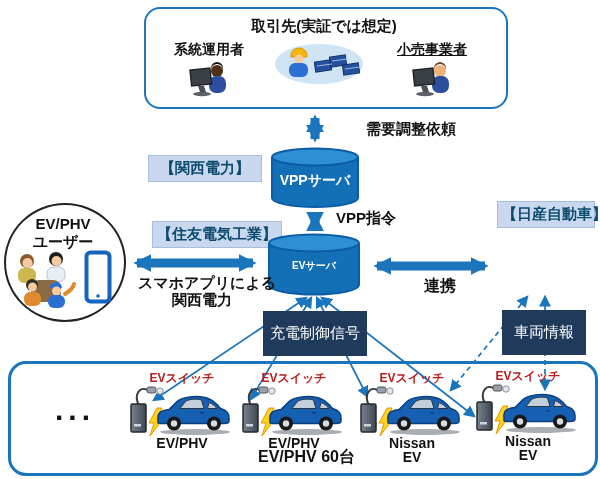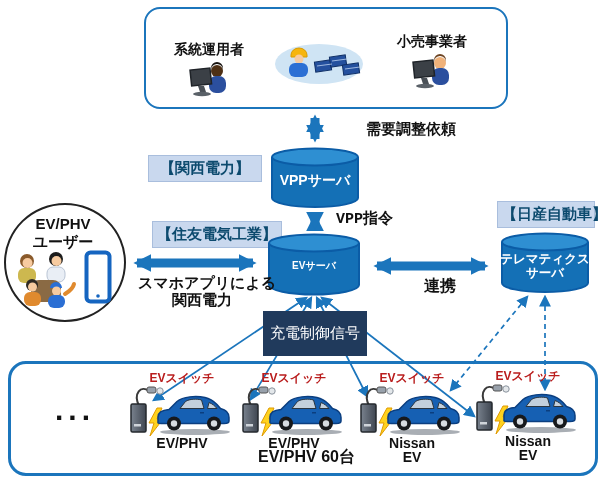--- a/index.html
+++ b/index.html
@@ -68,20 +68,21 @@
 
     <line x1="306" y1="298" x2="154" y2="400" stroke="#1b75bc" stroke-width="1.7" marker-start="url(#mN)" marker-end="url(#mN)"></line>
     <line x1="311" y1="298" x2="251" y2="399" stroke="#1b75bc" stroke-width="1.7" marker-start="url(#mN)" marker-end="url(#mN)"></line>
     <line x1="317" y1="298" x2="367" y2="396" stroke="#1b75bc" stroke-width="1.7" marker-start="url(#mN)" marker-end="url(#mN)"></line>
     <line x1="322" y1="298" x2="474" y2="416" stroke="#1b75bc" stroke-width="1.7" marker-start="url(#mN)" marker-end="url(#mN)"></line>
 
     <line x1="527" y1="297" x2="451" y2="390" stroke="#1b75bc" stroke-width="1.7" stroke-dasharray="5 4" marker-start="url(#mN)" marker-end="url(#mN)"></line>
     <line x1="545" y1="297" x2="545" y2="389" stroke="#1b75bc" stroke-width="1.7" stroke-dasharray="5 4" marker-start="url(#mN)" marker-end="url(#mN)"></line>
   </svg>
 
+  <div class="abs tb-title" style="left:144px;width:360px;top:17px;">取引先(実証では想定)</div>
 
   <div class="abs entity" style="left:159px;top:41px;width:100px;">
     <div class="ent-label">系統運用者</div>
     <svg width="44" height="42" viewBox="0 0 44 42">
       <circle cx="30" cy="12" r="6" fill="#4e3015"></circle>
       <path d="M24,11 a6,6 0 0 1 12,0 l0,-2 a6,6 0 0 0 -12,0 Z" fill="#171310"></path>
       <rect x="22" y="17" width="17" height="17" rx="7" fill="#2b4f9e"></rect>
       <g transform="rotate(-6 14 20)">
         <rect x="4" y="10" width="20" height="16" fill="#3b4046" stroke="#1f2328" stroke-width="1.5"></rect>
       </g>
@@ -102,21 +103,21 @@
         <rect x="70" y="23" width="16" height="10" fill="#24509e" transform="rotate(-8 78 28)"></rect>
       </g>
       <g stroke="#bcd2f0" stroke-width="0.8">
         <line x1="44" y1="25" x2="59" y2="23"></line>
           <line x1="59" y1="20" x2="74" y2="18"></line>
           <line x1="72" y1="28" x2="87" y2="26"></line>
       </g>
     </svg>
   </div>
 
-  <div class="abs entity" style="left:382px;top:33px;width:100px;">
+  <div class="abs entity" style="left:382px;top:41px;width:100px;text-decoration:underline;">
     <div class="ent-label">小売事業者</div>
     <svg width="44" height="42" viewBox="0 0 44 42">
       <circle cx="30" cy="12" r="6" fill="#f0b27a"></circle>
       <path d="M24,11 a6,6 0 0 1 12,0 l0,-2 a6,6 0 0 0 -12,0 Z" fill="#6e4523"></path>
       <rect x="22" y="17" width="17" height="17" rx="7" fill="#2b4f9e"></rect>
       <g transform="rotate(-6 14 20)">
         <rect x="4" y="10" width="20" height="16" fill="#3b4046" stroke="#1f2328" stroke-width="1.5"></rect>
       </g>
       <path d="M11,27 L13,33 L19,33 L17,27 Z" fill="#4a5057"></path>
       <ellipse cx="15" cy="35" rx="9" ry="2.2" fill="#5a6168"></ellipse>
@@ -136,28 +137,20 @@
   </div>
 
   <div class="abs cyl" style="left:266px;top:232px;width:96px;height:64px;">
     <svg width="96" height="64" viewBox="0 0 96 64">
       <path d="M3,11 v42 a45,9.5 0 0 0 90,0 V11" fill="#1470b6" stroke="#0b5ca6" stroke-width="2"></path>
       <ellipse cx="48" cy="11" rx="45" ry="8.5" fill="#2e8fd2" stroke="#0b5ca6" stroke-width="2"></ellipse>
     </svg>
     <div class="cyl-label" style="top:27px;font-size:10px;">EVサーバ</div>
   </div>
 
-  <div class="abs cyl" style="left:499px;top:231px;width:92px;height:62px;">
-    <svg width="92" height="62" viewBox="0 0 92 62">
-      <path d="M3,11 v41 a43,9 0 0 0 86,0 V11" fill="#1470b6" stroke="#0b5ca6" stroke-width="2"></path>
-      <ellipse cx="46" cy="11" rx="43" ry="8.5" fill="#2e8fd2" stroke="#0b5ca6" stroke-width="2"></ellipse>
-    </svg>
-    <div class="cyl-label" style="top:20px;font-size:12.5px;">テレマティクス</div>
-    <div class="cyl-label" style="top:34px;font-size:12.5px;">サーバ</div>
-  </div>
 
   <div class="abs uc-line" style="left:4px;width:118px;top:215px;">EV/PHV</div>
   <div class="abs uc-line" style="left:4px;width:118px;top:233px;">ユーザー</div>
   <svg class="abs" style="left:14px;top:250px;" width="66" height="60" viewBox="0 0 66 60">
     <circle cx="13" cy="11" r="7" fill="#8a5a2b"></circle>
       <circle cx="13.5" cy="13" r="5" fill="#f7cba0"></circle>
     <rect x="4" y="18" width="18" height="15" rx="6" fill="#cdb84f"></rect>
     <circle cx="42" cy="9" r="7" fill="#1c1c1c"></circle>
       <circle cx="42.5" cy="11" r="5" fill="#f7cba0"></circle>
     <rect x="33" y="17" width="18" height="15" rx="6" fill="#e9eef5" stroke="#b9c4d4"></rect>
@@ -169,26 +162,27 @@
     <circle cx="42.5" cy="41" r="4.5" fill="#f7cba0"></circle>
     <rect x="34" y="45" width="17" height="13" rx="6" fill="#2b6fd4"></rect>
     <path d="M51,44 q8,-5 9,-10" stroke="#e08a2e" stroke-width="4" fill="none" stroke-linecap="round"></path>
   </svg>
   <svg class="abs" style="left:84px;top:250px;" width="28" height="54" viewBox="0 0 28 54">
     <rect x="2.5" y="2.5" width="23" height="49" rx="4" fill="#ffffff" stroke="#1565c0" stroke-width="4"></rect>
     <circle cx="14" cy="46" r="1.8" fill="#1565c0"></circle>
   </svg>
 
   <div class="abs flowtext" style="left:330px;top:120px;margin-left:36px;">需要調整依頼</div>
-  <div class="abs flowtext" style="left:336px;top:209px;font-family:Liberation Mono, monospace;">VPP指令</div>
+  <div class="abs flowtext" style="left:336px;top:209px;">VPP指令</div>
   <div class="abs flowtext center" style="left:138px;top:274px;width:128px;">スマホアプリによる</div>
   <div class="abs flowtext center" style="left:138px;top:291px;width:128px;">関西電力</div>
   <div class="abs flowtext" style="left:424px;top:276px;font-size:16px;">連携</div>
 
   <div class="abs navybox" style="left:263px;top:311px;width:100px;">充電制御信号</div>
+  <div class="abs navybox" style="left:502px;top:310px;width:80px;">車両情報</div>
 
   <div class="abs dots">...</div>
 
   <div class="abs car-group" style="left:126px;top:370px;">
     <div class="sw-label">EVスイッチ</div>
     <svg style="position:absolute;top:14px;left:0;" width="112" height="52" viewBox="0 0 112 52">
       <path d="M13,22 C7,9 15,1 23,7" stroke="#3a3a3a" stroke-width="2" fill="none"></path>
       <rect x="21" y="3" width="9" height="6" rx="2" fill="#98a1ab" stroke="#555"></rect>
       <circle cx="34" cy="7" r="3.2" fill="#e3e7ea" stroke="#8a939d"></circle>
       <rect x="5" y="20" width="15" height="28" rx="1.5" fill="url(#gradC)" stroke="#24292e" stroke-width="1.5"></rect>

